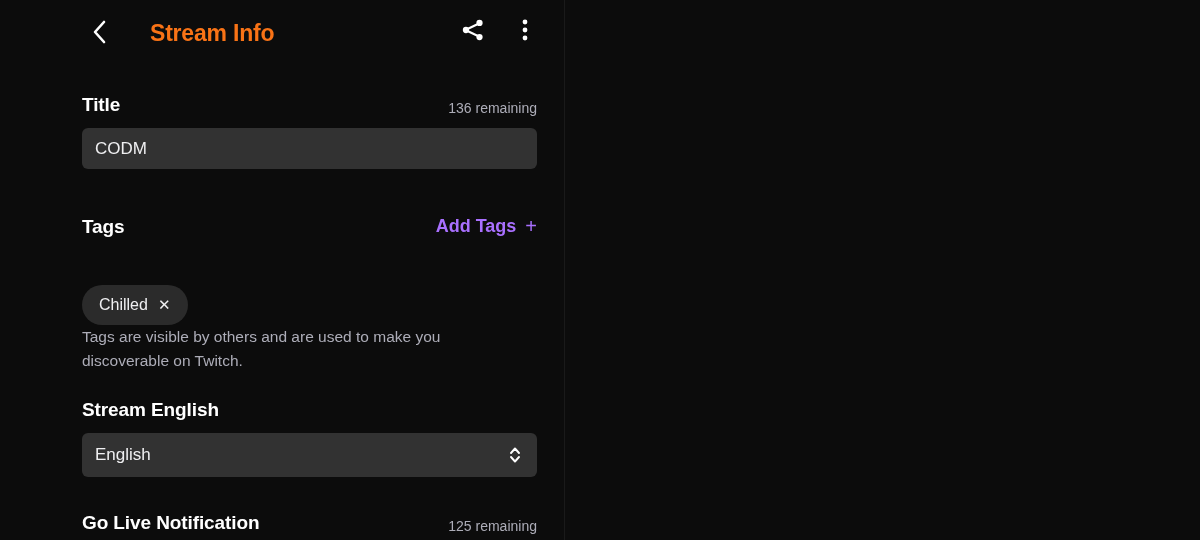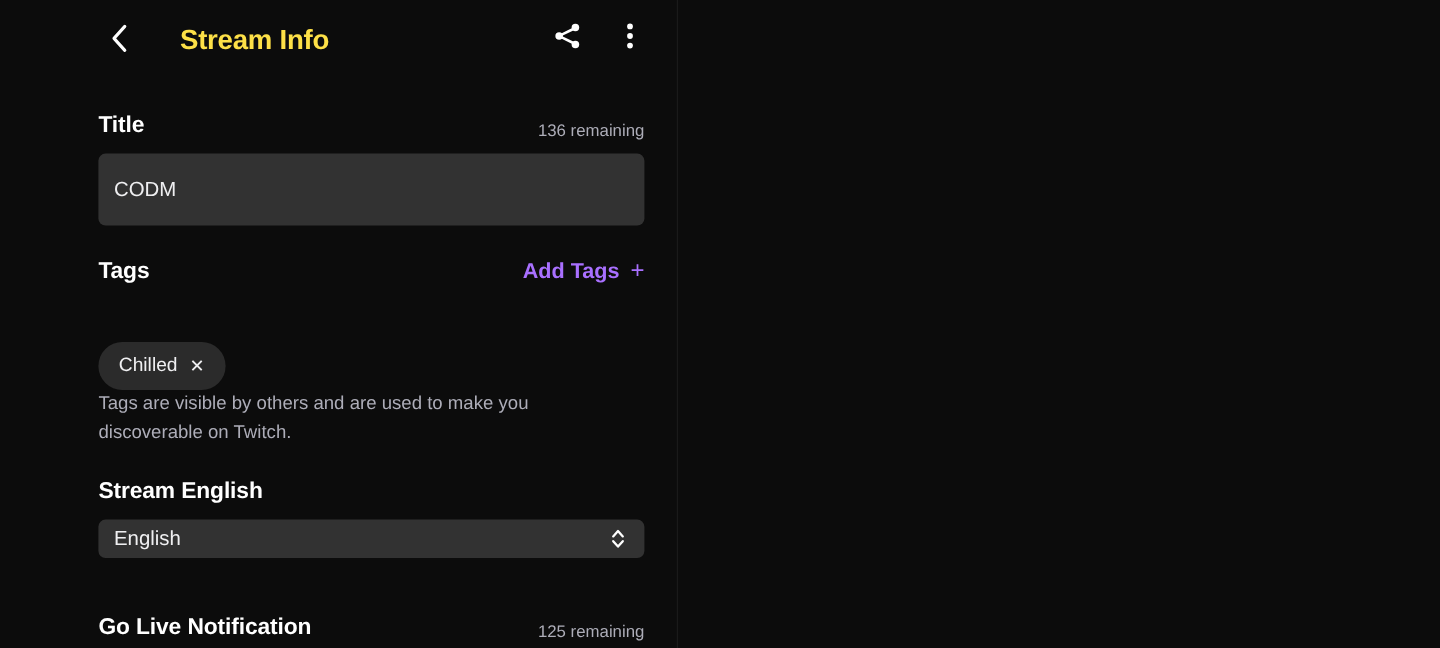--- a/index.html
+++ b/index.html
@@ -60,21 +60,21 @@
     justify-content: center;
     cursor: pointer;
   }
   .header-title {
     position: absolute;
     left: 150px;
     top: 20px;
     font-size: 23px;
     font-weight: bold;
     letter-spacing: -0.2px;
-    color: #fde047;
+    color: #f97316;
   }
   .header-actions {
     position: absolute;
     right: 24px;
     top: 14px;
     display: flex;
     align-items: center;
     gap: 20px;
   }
   .icon-btn {
@@ -102,21 +102,21 @@
   }
   .sec-counter {
     font-size: 14px;
     color: #adadb8;
   }
 
   .text-field {
     position: absolute;
     left: 82px;
     width: 455px;
-    height: 60px;
+    height: 41px;
     background: #323232;
     border-radius: 6px;
     display: flex;
     align-items: center;
     padding: 0 13px;
     box-sizing: border-box;
     font-size: 17px;
     color: #efeff1;
     cursor: text;
   }
@@ -168,21 +168,21 @@
     width: 420px;
     font-size: 15.5px;
     line-height: 24px;
     color: #adadb8;
   }
 
   .select-field {
     position: absolute;
     left: 82px;
     width: 455px;
-    height: 32px;
+    height: 44px;
     background: #323232;
     border-radius: 6px;
     display: flex;
     align-items: center;
     justify-content: space-between;
     padding: 0 15px 0 13px;
     box-sizing: border-box;
     font-size: 17px;
     color: #efeff1;
     cursor: pointer;

